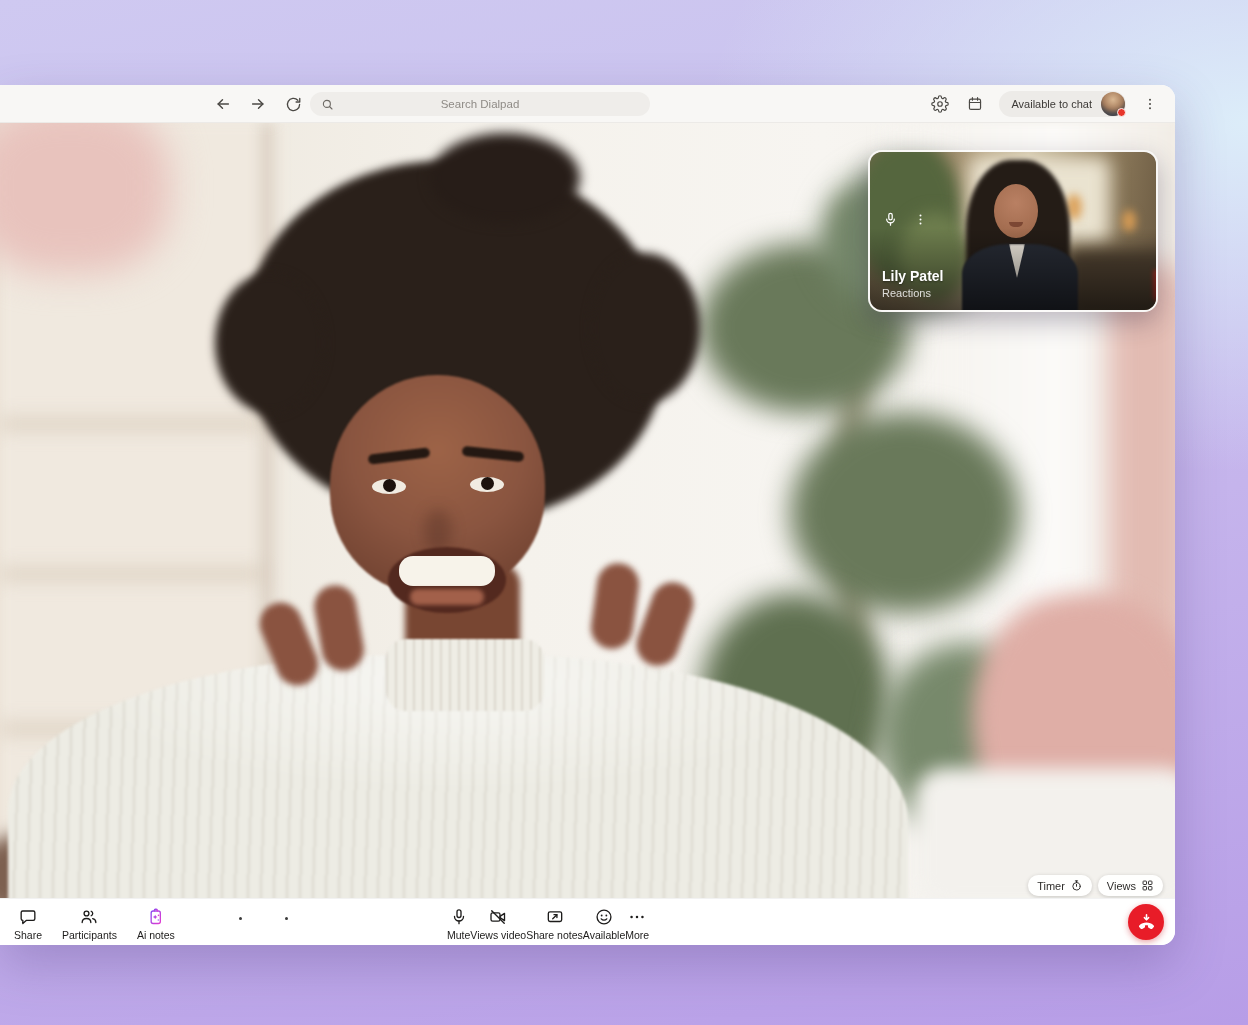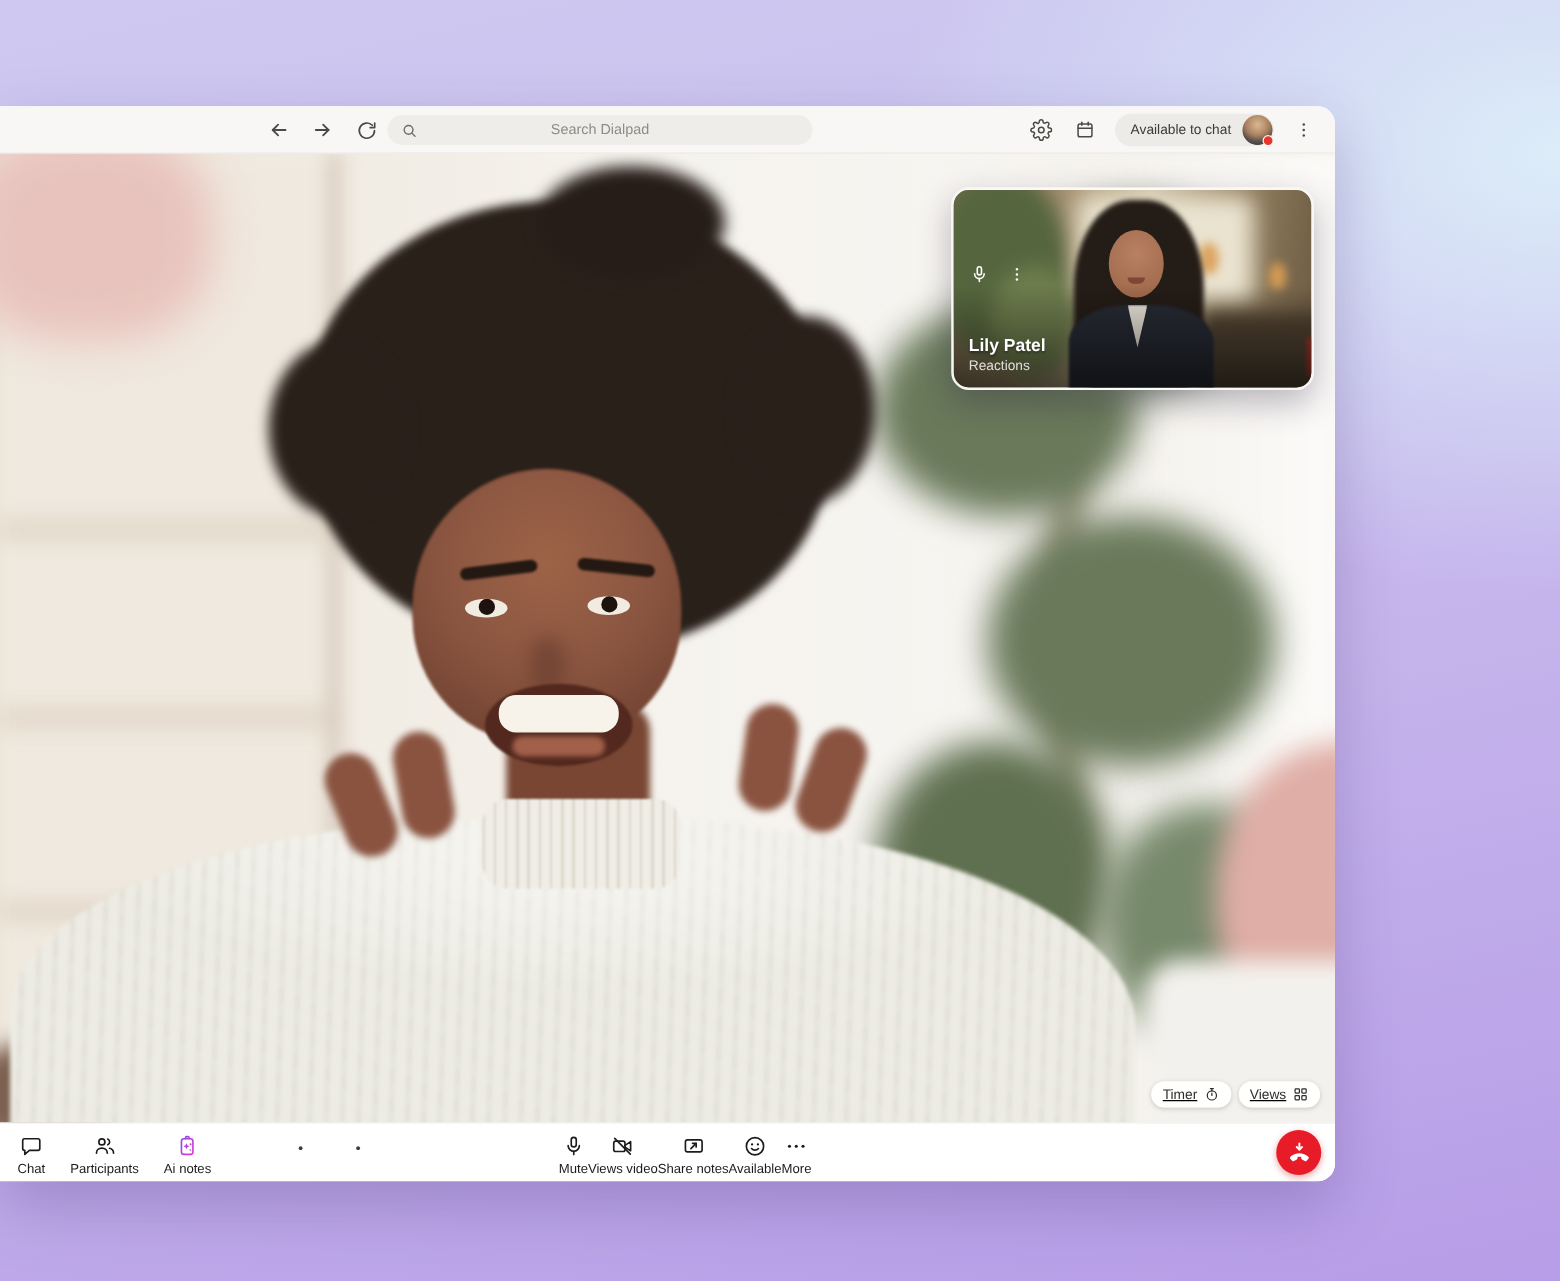--- a/index.html
+++ b/index.html
@@ -7,21 +7,21 @@
     font-family:"Liberation Sans","DejaVu Sans",sans-serif; }
   body {
     background:
       radial-gradient(70% 55% at 100% 12%, #dcedf9 0%, rgba(219,236,249,0) 62%),
       linear-gradient(168deg, #cfc9f1 0%, #cbc4ef 20%, #c5b4ec 58%, #b79de7 100%);
     position:relative;
   }
 
   
   .window {
-    position:absolute; left:0; top:85px; width:1068px; height:860px;
+    position:absolute; left:0; top:85px; width:1175px; height:860px;
     border-radius:0 14px 14px 0; overflow:hidden;
     box-shadow:0 20px 50px rgba(72,52,120,.28);
     display:flex; flex-direction:column; background:#fff;
   }
 
   
   .chrome {
     height:38px; flex:0 0 38px; background:#f8f7f5; position:relative;
     border-bottom:1px solid #eceae7;
   }
@@ -132,21 +132,21 @@
   .pip-shirt { left:139px; top:92px; width:16px; height:34px; background:#e8e2d8;
     clip-path:polygon(0 0,100% 0,50% 100%); filter:blur(.8px); }
   .pip-shade { position:absolute; inset:0;
     background:linear-gradient(to top, rgba(0,0,0,.58) 0%, rgba(0,0,0,.25) 28%, rgba(0,0,0,0) 52%); }
   .pip-ui { position:absolute; left:12px; bottom:10px; color:#fff; }
   .pip-icons { display:flex; align-items:center; gap:14px; margin-bottom:9px; }
   .pip-name { font-size:14px; font-weight:bold; line-height:1.25; text-shadow:0 1px 2px rgba(0,0,0,.4);margin-top:40px; }
   .pip-org { font-size:11px; color:rgba(255,255,255,.82); line-height:1.3; }
 
   
-  .float-pills { position:absolute; right:12px; bottom:12px; display:flex; gap:6px;text-decoration:underline; }
+  .float-pills { position:absolute; right:12px; bottom:2px; display:flex; gap:6px; }
   .fpill { height:21px; background:rgba(255,255,255,.94); border-radius:11px;
     display:flex; align-items:center; gap:5px; padding:0 9px; cursor:pointer;
     box-shadow:0 1px 4px rgba(0,0,0,.18); }
   .fpill span { font-size:11px; color:#2e2c2a; }
 
   
   .toolbar { height:47px; flex:0 0 47px; background:#ffffff; position:relative;
     border-top:1px solid rgba(0,0,0,.05); }
   .tgroup { position:absolute; top:0; height:47px; display:flex; align-items:center; }
   .tgroup-left { left:14px; gap:20px; }
@@ -334,21 +334,21 @@
     </div>
   </div>
 
   <div class="toolbar">
 
     <div class="tgroup tgroup-left">
       <div class="titem">
         <svg width="20" height="20" viewBox="0 0 24 24" fill="none" stroke="#1d1c1b" stroke-width="1.6" stroke-linecap="round" stroke-linejoin="round">
             <path d="M5.6 4.8h12.8a1.8 1.8 0 0 1 1.8 1.8v7.6a1.8 1.8 0 0 1-1.8 1.8H10.2l-4.4 3.9v-3.9h-.2a1.8 1.8 0 0 1-1.8-1.8V6.6a1.8 1.8 0 0 1 1.8-1.8Z"></path>
           </svg>
-        <span class="tlabel">Chat</span>
+        <span class="tlabel">Share</span>
       </div>
       <div class="titem">
         <svg width="20" height="20" viewBox="0 0 24 24" fill="none" stroke="#1d1c1b" stroke-width="1.6" stroke-linecap="round" stroke-linejoin="round">
             <circle cx="9" cy="7.8" r="2.9"></circle>
             <path d="M3.8 18.6c0-2.9 2.3-4.8 5.2-4.8s5.2 1.9 5.2 4.8"></path>
             <path d="M14.6 5.1a2.9 2.9 0 0 1 0 5.4"></path>
             <path d="M16.4 13.9c2.3.5 3.8 2.3 3.8 4.7"></path>
           </svg>
         <span class="tlabel">Participants</span>
       </div>

